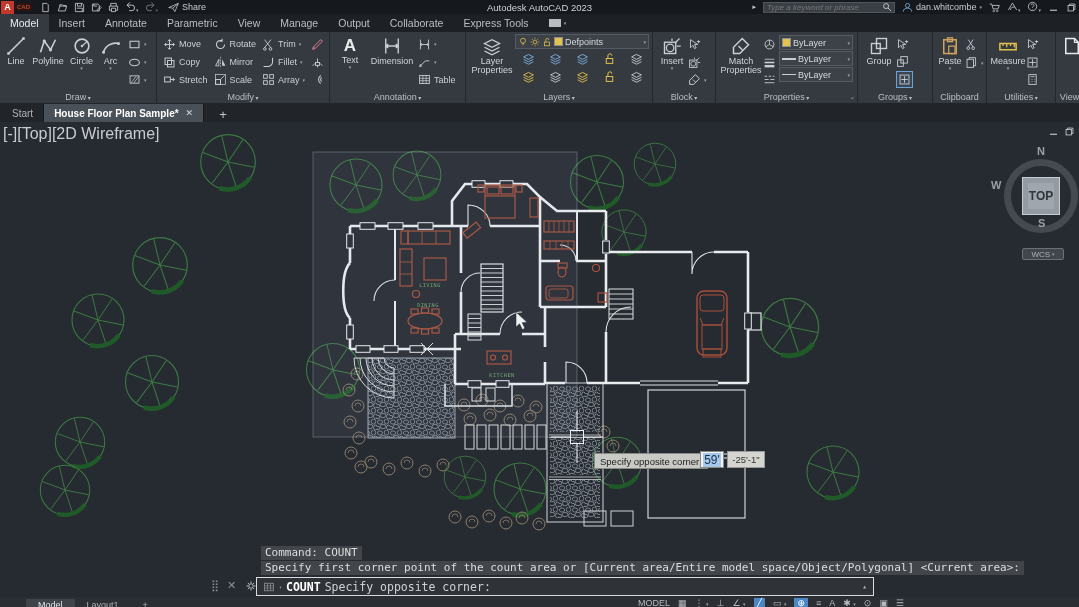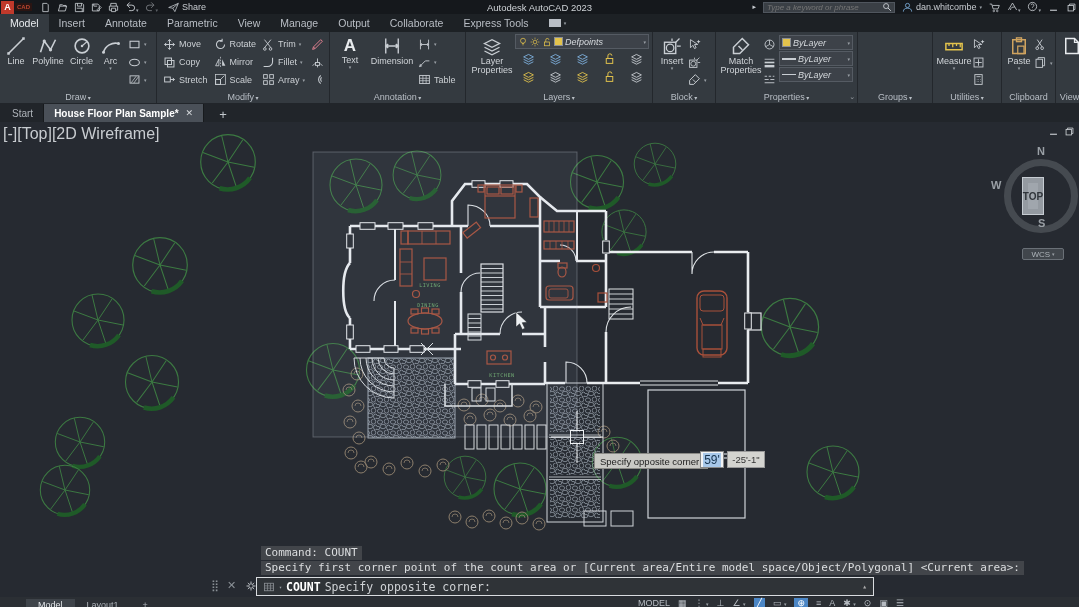--- a/index.html
+++ b/index.html
@@ -37,21 +37,21 @@
   color:#d0d4d8; text-align:center; line-height:1.05; cursor:default; }
 .bb .ic { width:20px; height:20px; margin-bottom:1px; }
 .scol { display:flex; flex-direction:column; justify-content:flex-start; gap:1px; padding-top:2px; }
 .sb { display:flex; align-items:center; gap:3px; height:17px; font-size:9px; color:#ccd0d4; cursor:default; }
 .sb .ic { width:13px; height:13px; }
 .ic { display:block; stroke:currentColor; fill:none; color:#c9ced3; }
 .yellow { color:#e3c34c; } .pink { color:#e08090; } .tan { color:#cfa35f; } .blue { color:#7fb2e0; }
 .dd { background:#3d4249; border:1px solid #555b63; height:15px; display:flex; align-items:center;
   font-size:9px; color:#d6dade; gap:2px; padding:0 2px; }
 .dd .swatch { width:9px; height:9px; background:#e3c34c; border:1px solid #8b8f94; }
-.dd .grow { flex:1;font-style:italic; }
+.dd .grow { flex:1; }
 .lrow { display:flex; gap:5px; padding:1px 0 0 2px; }
 .libtn { width:22px; height:17px; display:flex; align-items:center; justify-content:center; }
 .boxed { border:1px solid #6ba3d6; background:#3b4654; }
 
 #filetabs { position:absolute; top:103px; left:0; width:1079px; height:19px; background:#21252a;
   display:flex; align-items:flex-end; z-index:27; }
 .ftab { height:18px; display:flex; align-items:center; padding:0 10px; font-size:10px; color:#aeb3b9;
   border-right:1px solid #171a1d; cursor:default; }
 .ftab.active { background:#4a5058; color:#fff; font-weight:bold; }
 .ftab .x { margin-left:7px; font-weight:normal; font-size:9px; color:#d6d9dc; }
@@ -59,23 +59,23 @@
 
 #canvas { position:absolute; top:122px; left:0; width:1079px; height:485px; background:#262a31; overflow:hidden; }
 #cv { position:absolute; top:0; left:0; }
 #vp-label { position:absolute; top:3px; left:3px; color:#c8ccd0; font-size:16px; }
 .win-ctrl { position:absolute; top:4px; color:#cfd3d7; }
 
 #viewcube { position:absolute; top:25px; left:995px; width:95px; height:115px; }
 .vc-ring { position:absolute; top:12px; left:9px; width:74px; height:74px; border-radius:50%;
   border:7px solid #4b5056; opacity:.85; }
 .vc-letter { position:absolute; color:#9aa0a6; font-weight:bold; font-size:11px; }
-.vc-face { position:absolute; top:30px; left:27px; width:22px; height:38px; background:#a0a6ad;
+.vc-face { position:absolute; top:30px; left:27px; width:38px; height:38px; background:#a0a6ad;
   border:1px solid #c6ccd2; box-shadow:inset 0 0 0 5px #949aa1; display:flex; align-items:center;
-  justify-content:center; font-size:10px; font-weight:bold; color:#30353b; }
+  justify-content:center; font-size:12px; font-weight:bold; color:#30353b; }
 #wcs { position:absolute; top:126px; left:1022px; width:42px; height:12px; background:#41464c;
   border:1px solid #6a7077; border-radius:2px; color:#aeb4ba; font-size:8px; display:flex;
   align-items:center; justify-content:center; gap:2px; }
 
 #dyn-tip { position:absolute; top:331px; left:594px; height:16px; background:#c9c9c5; border:1px solid #8a8a86;
   color:#222; font-size:9.5px; display:flex; align-items:center; padding:0 5px; }
 #dyn-x { position:absolute; top:329px; left:700px; width:24px; height:17px; background:#f2f3f4; border:1px solid #888;
   display:flex; align-items:center; justify-content:center; font-size:12px; }
 #dyn-x span { background:#a8c8ea; color:#17344f; padding:0 1px; }
 #dyn-y { position:absolute; top:329px; left:727px; width:38px; height:17px; background:#d4d4d0; border:1px solid #999;
@@ -741,21 +741,72 @@
             <span class="grow">ByLayer</span>
             <span class="tiny-caret">▾</span>
           </div>
       </div>
     </div>
     <span style="position:absolute;right:2px;bottom:2px;font-size:7px;color:#9aa0a6">⌄</span>
     <div class="plabel has-caret">Properties</div>
   </div>
 
   <div class="panel" style="width:75px">
+    <div class="pcontent" style="padding-left:4px">
+      <div class="bb" style="width:34px">
+        <svg class="ic">
+            <use href="#i-group"></use>
+          </svg>
+          <span>Group</span>
+        </div>
+      <div class="scol">
+        <div class="sb">
+            <svg class="ic">
+              <use href="#i-cursorstar"></use>
+            </svg>
+          </div>
+        <div class="sb">
+            <svg class="ic">
+              <use href="#i-group"></use>
+            </svg>
+          </div>
+        <div class="sb boxed" style="padding:0 1px">
+            <svg class="ic">
+              <use href="#i-idpoint"></use>
+            </svg>
+          </div>
+      </div>
+    </div>
     <div class="plabel has-caret">Groups</div>
+  </div>
+
+  <div class="panel" style="width:54px">
+    <div class="pcontent" style="padding-left:2px">
+      <div class="bb" style="width:30px">
+        <svg class="ic tan">
+            <use href="#i-paste"></use>
+          </svg>
+          <span>Paste</span>
+          <span class="tiny-caret">▾</span>
+        </div>
+      <div class="scol">
+        <div class="sb">
+            <svg class="ic">
+              <use href="#i-cut"></use>
+            </svg>
+          </div>
+        <div class="sb">
+            <svg class="ic">
+              <use href="#i-docs"></use>
+            </svg>
+            <span class="tiny-caret">▾</span>
+          </div>
+      </div>
+    </div>
+    <div class="plabel">Clipboard</div>
   </div>
 
   <div class="panel" style="width:69px">
     <div class="pcontent" style="padding-left:3px">
       <div class="bb" style="width:36px">
         <svg class="ic yellow">
             <use href="#i-ruler"></use>
           </svg>
           <span>Measure</span>
           <span class="tiny-caret">▾</span>
@@ -772,46 +823,20 @@
             </svg>
           </div>
         <div class="sb">
             <svg class="ic">
               <use href="#i-calc"></use>
             </svg>
           </div>
       </div>
     </div>
     <div class="plabel has-caret">Utilities</div>
-  </div>
-
-  <div class="panel" style="width:54px">
-    <div class="pcontent" style="padding-left:2px">
-      <div class="bb" style="width:30px">
-        <svg class="ic tan">
-            <use href="#i-paste"></use>
-          </svg>
-          <span>Paste</span>
-          <span class="tiny-caret">▾</span>
-        </div>
-      <div class="scol">
-        <div class="sb">
-            <svg class="ic">
-              <use href="#i-cut"></use>
-            </svg>
-          </div>
-        <div class="sb">
-            <svg class="ic">
-              <use href="#i-docs"></use>
-            </svg>
-            <span class="tiny-caret">▾</span>
-          </div>
-      </div>
-    </div>
-    <div class="plabel">Clipboard</div>
   </div>
 
   <div class="panel" style="width:27px;border-right:none;overflow:hidden">
     <div class="pcontent" style="padding-left:4px">
       <div class="bb" style="width:30px">
         <svg class="ic" style="color:#e8ebee">
             <use href="#i-baseview"></use>
           </svg>
         </div>
     </div>

